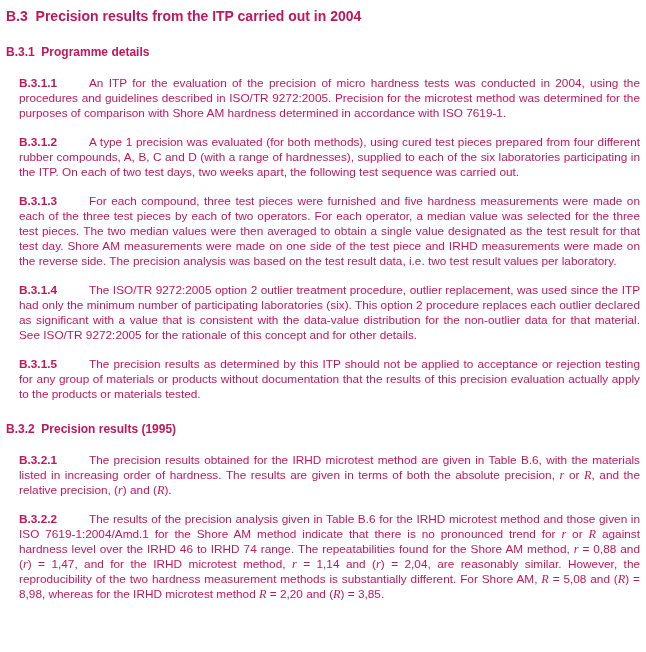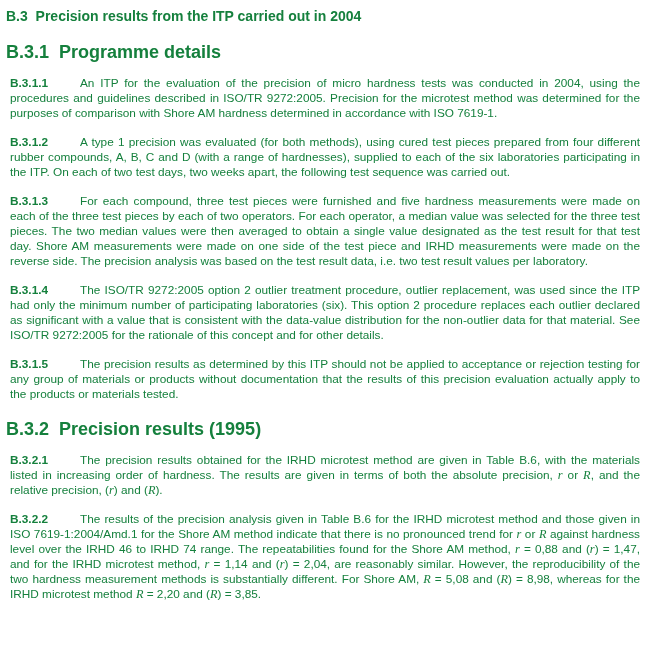--- a/index.html
+++ b/index.html
@@ -11,41 +11,41 @@
     width: 646px;
     height: 652px;
     overflow: hidden;
   }
   .page {
     box-sizing: border-box;
     width: 646px;
     height: 652px;
     padding: 6px 6px 0 6px;
     background: #ffffff;
-    color: #15803d;
+    color: #be185d;
     font-family: "Liberation Sans", sans-serif;
   }
   h1.doc-h1 {
     font-size: 14px;
     line-height: 17px;
     font-weight: bold;
     margin: 2px 0 16px 0;
     white-space: pre-wrap;
   }
   h2.doc-h2 {
-    font-size: 18px;
+    font-size: 12px;
     line-height: 15px;
     font-weight: bold;
     margin: 20px 0 16px 0;
     white-space: pre-wrap;
   }
   p.clause {
     font-size: 11.8px;
     line-height: 15px;
-    margin: 0 0 14px 4px;
+    margin: 0 0 14px 13px;
     text-align: justify;
   }
   .clause-num {
     display: inline-block;
     width: 70px;
     font-weight: bold;
   }
   .run-n { font-style: normal; }
   .run-m {
     font-family: "Liberation Serif", serif;

